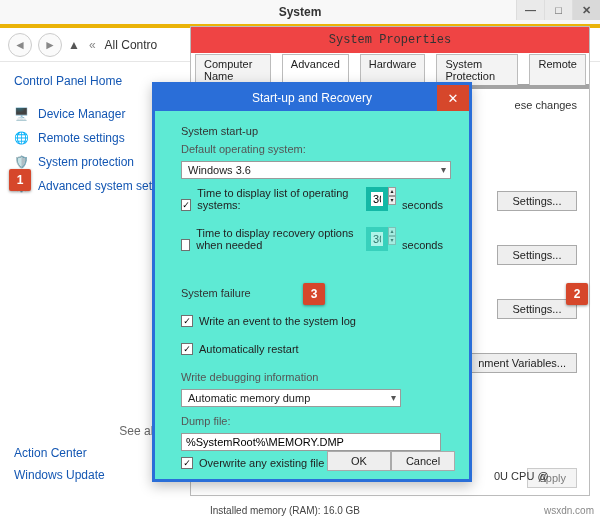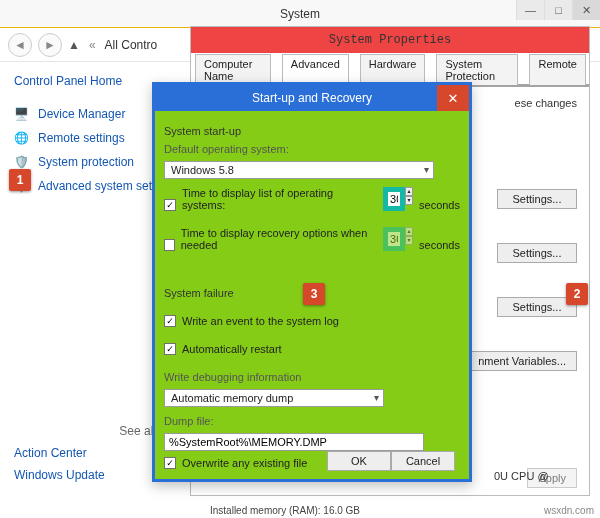--- a/index.html
+++ b/index.html
@@ -1,56 +1,56 @@
 <!DOCTYPE html>
 <html><head>
 <meta charset="utf-8">
 <style>
 * { box-sizing: border-box; font-family: "Segoe UI", Tahoma, sans-serif; }
 body { margin: 0; width: 600px; height: 518px; background: #fff; overflow: hidden; font-size: 12px; color: #222; position: relative; }
 
 
 .sys-window { position: absolute; inset: 0; background: #fff; }
-.sys-titlebar { height: 28px; display: flex; align-items: center; justify-content: center; position: relative; background: #f8f8f8; border-bottom: 1px solid #eab308; }
+.sys-titlebar { height: 28px; display: flex; align-items: center; justify-content: center; position: relative; background: #f8f8f8; border-bottom: 4px solid #eab308; font-weight: bold; }
 .sys-title { font-size: 12px; color: #333; }
 .wincontrols { position: absolute; right: 0; top: 0; display: flex; }
 .wbtn { width: 28px; height: 20px; display: flex; align-items: center; justify-content: center; color: #555; background: #eaeaea; border-left: 1px solid #ddd; font-size: 11px; }
 .wbtn.close { background: #d9d9d9; }
 .sys-toolbar { height: 34px; display: flex; align-items: center; padding: 0 8px; gap: 6px; border-bottom: 1px solid #e6e6e6; }
 .navbtn { width: 24px; height: 24px; border: 1px solid #ccc; border-radius: 50%; display: flex; align-items: center; justify-content: center; color: #888; background: #fafafa; }
 .breadcrumb-sep { color: #888; margin: 0 3px; }
 .crumb { font-size: 12px; color: #333; }
 
 .sys-body { display: flex; height: calc(100% - 62px); }
 .sidebar { width: 180px; padding: 12px 14px; }
 .sb-home { color: #1457b3; font-size: 12px; margin-bottom: 18px; }
 .sb-item { display: flex; align-items: center; gap: 8px; margin: 8px 0; color: #1457b3; font-size: 12px; }
 .sb-icon { width: 16px; height: 16px; display: flex; align-items: center; justify-content: center; }
 .see-also { color: #666; font-size: 12px; margin-top: 230px; margin-bottom: 8px; text-align: right; }
 .sys-content { flex: 1; padding: 8px 10px; }
 
 
 .sysprops { position: absolute; left: 190px; top: 26px; width: 400px; height: 470px; background: #fff; border: 1px solid #bcbcbc; }
 .sysprops-title { height: 26px; display: flex; align-items: center; justify-content: center; font-size: 12px; color: #333; background: #ef4444; font-family: Liberation Mono, monospace; }
-.tabs { display: flex; border-bottom: 3px solid #a3a3a3; padding: 0 4px; gap: 12px; }
+.tabs { display: flex; border-bottom: 5px solid #a3a3a3; padding: 0 4px; gap: 12px; }
 .tab { padding: 3px 8px; font-size: 11px; border: 1px solid #bcbcbc; border-bottom: none; background: #f3f3f3; margin-right: -1px; position: relative; top: 1px; }
 .tab.active { background: #fff; border-bottom: 1px solid #fff; }
 .sysprops-body { padding: 10px 12px; }
 .sp-note { font-size: 11px; color: #333; margin-bottom: 12px; }
 .sp-group-row { display: flex; justify-content: flex-end; align-items: center; margin: 34px 0; }
 .sp-text { font-size: 11px; color: #333; }
 .btn { background: #eee; border: 1px solid #aaa; padding: 3px 10px; font-size: 11px; min-width: 80px; text-align: center; }
 .sp-footer { position: absolute; bottom: 10px; right: 12px; }
 .sp-footer .btn { margin-left: 6px; }
 
 
-.startup { position: absolute; left: 152px; top: 82px; width: 320px; height: 400px; background: #84cc16; border: 3px solid #2a6ed8; box-shadow: 0 4px 12px rgba(0,0,0,.25); }
+.startup { position: absolute; left: 152px; top: 82px; width: 320px; height: 400px; background: #5eead4; border: 3px solid #2a6ed8; box-shadow: 0 4px 12px rgba(0,0,0,.25); }
 .startup-titlebar { height: 26px; background: #2a6ed8; color: #fff; display: flex; align-items: center; justify-content: center; position: relative; font-size: 12px; }
 .startup-close { position: absolute; right: 0; top: 0; width: 32px; height: 26px; background: #d6472b; color: #fff; display: flex; align-items: center; justify-content: center; font-size: 13px; }
-.startup-body { padding: 10px 9px 8px; }
+.startup-body { padding: 10px 26px 8px; }
 .grp-label { font-size: 11px; color: #333; margin: 4px 0 6px; }
 .field-row { display: flex; align-items: flex-end; gap: 6px; margin: 16px 0; font-size: 11px; }
 .combo { border: 1px solid #9a9a9a; background: #fff; padding: 2px 20px 2px 6px; font-size: 11px; position: relative; }
 .combo::after { content: "▾"; position: absolute; right: 4px; top: 2px; color: #555; font-size: 10px; }
 .combo.full { width: 270px; }
 .chk { width: 12px; height: 12px; border: 1px solid #707070; display: inline-flex; align-items: center; justify-content: center; font-size: 9px; background: #fff; }
 .chk.checked::before { content: "✓"; color: #000; }
 .spin { width: 30px; display: flex; }
 .spin input { width: 22px; border: 5px solid #14b8a6; font-size: 11px; text-align: right; padding: 1px 2px; }
 .spin .updown { width: 12px; display: flex; flex-direction: column; }
@@ -161,21 +161,21 @@
 <div class="statuspeek">Installed memory (RAM):    16.0 GB</div>
 
 <div class="startup">
   <div class="startup-titlebar">
     <span>Start-up and Recovery</span>
     <div class="startup-close">✕</div>
   </div>
   <div class="startup-body">
     <div class="grp-label">System start-up</div>
     <div class="grp-label" style="color:#555">Default operating system:</div>
-    <div class="combo full"><span>Windows 5.8</span></div>
+    <div class="combo full"><span>Windows 3.6</span></div>
 
     <div class="field-row" style="margin-top:8px">
       <span class="chk checked"></span>
       <span>Time to display list of operating systems:</span>
       <div class="spin">
         <input value="30" style="">
         <div class="updown">
             <div>▴</div>
             <div>▾</div>
           </div>

